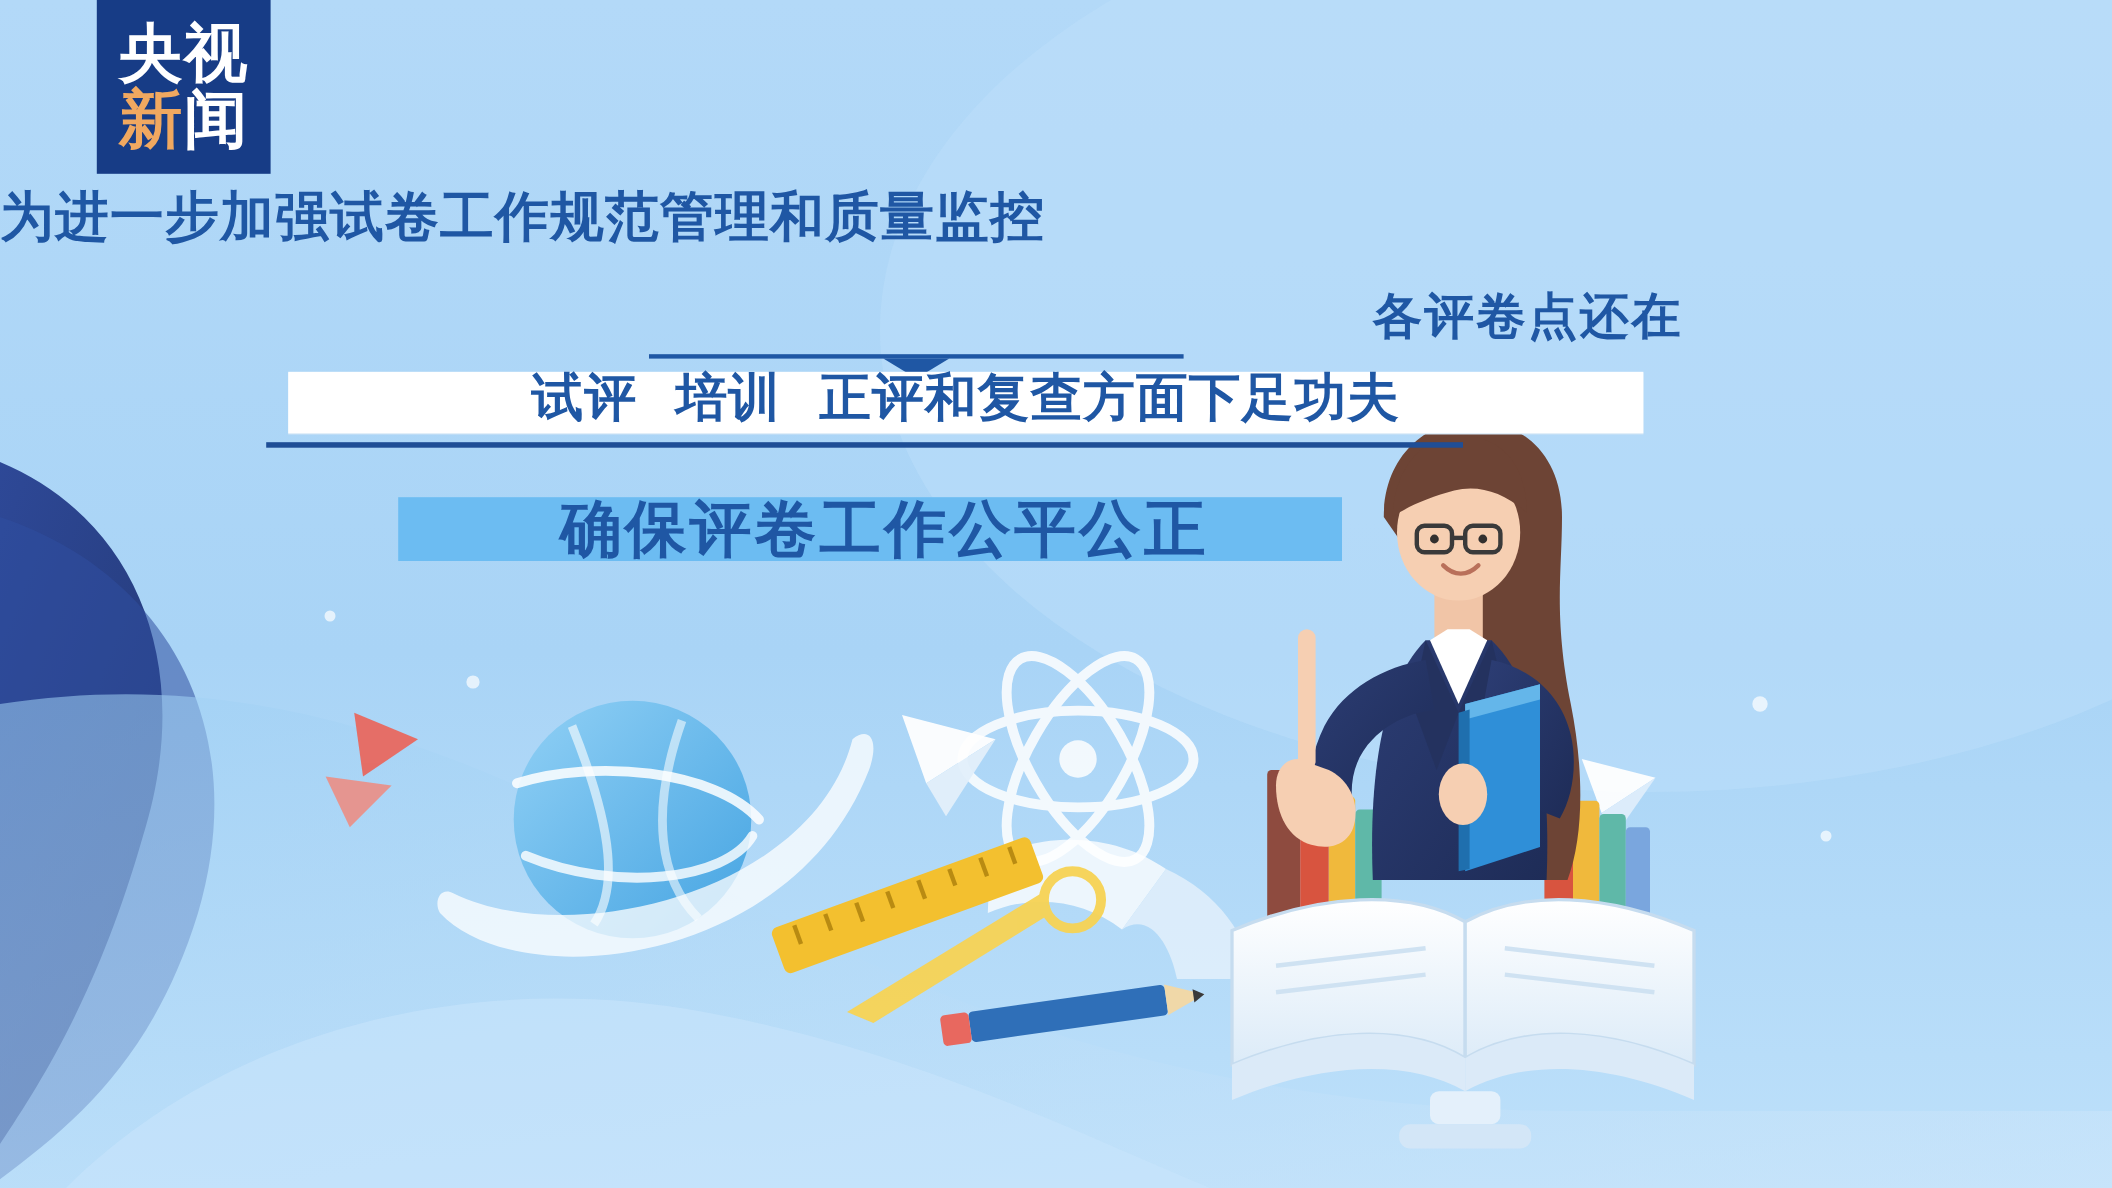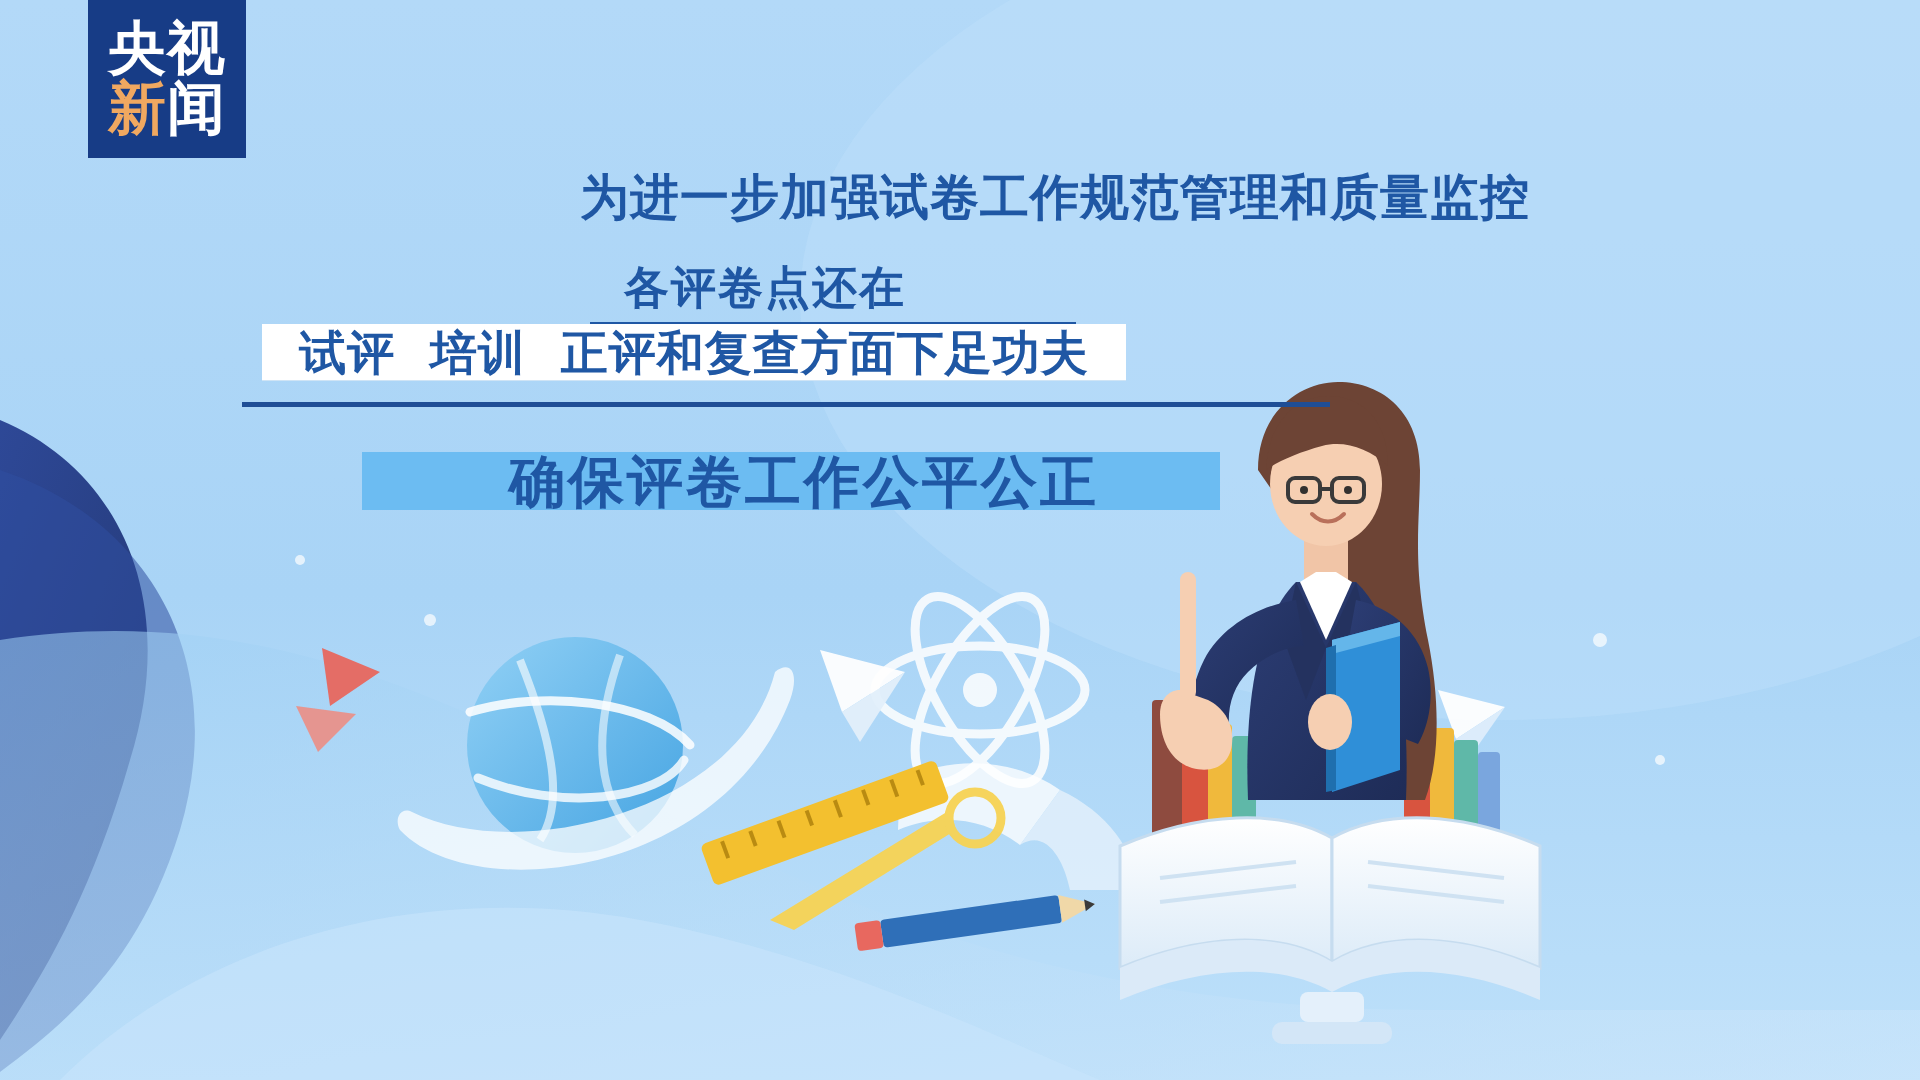--- a/index.html
+++ b/index.html
@@ -28,47 +28,47 @@
     font-family:"DejaVu Sans","Liberation Sans",sans-serif;
   }
   #logo .w { color:#ffffff; }
   #logo .o { color:#f0a860; }
 
   
   #headline { position:absolute; left:0; top:0; width:1920px; }
 
   .hl-line1 {
     position:absolute; left:0; top:170px; width:1530px;
-    text-align:right;
+    text-align:left;
     font-size:49px; font-weight:bold; color:#1f57a4;
     letter-spacing:1px; line-height:1.15;
     font-family:"DejaVu Sans","Liberation Sans",sans-serif;
   }
   .hl-line2 {
     position:absolute; left:0; top:262px; width:1530px;
-    text-align:center;
+    text-align:right;
     font-size:45px; font-weight:bold; color:#1f57a4;
     letter-spacing:2px; line-height:1.15;
     font-family:"DejaVu Sans","Liberation Sans",sans-serif;
   }
 
   
   #divider-wrap { position:absolute; left:590px; top:322px; width:486px; height:26px; }
   #divider-rule { position:absolute; left:0; top:0; width:486px; height:4px; background:#1f57a4; }
   #divider-chev {
     position:absolute; left:213px; top:4px; width:0; height:0;
     border-left:30px solid transparent; border-right:30px solid transparent;
     border-top:18px solid #1f57a4;
   }
 
   
   #banner-white {
-    position:absolute; left:262px; top:324px; width:864px; height:56px;
+    position:absolute; left:262px; top:338px; width:1232px; height:56px;
     background:#ffffff; box-shadow:0 1px 0 #cfe4f5;
-    display:flex; align-items:center; justify-content:center;
+    display:flex; align-items:flex-start; justify-content:center;
   }
   #banner-white .txt {
     font-size:47px; font-weight:bold; color:#1f57a4; letter-spacing:1px;
     white-space:pre; line-height:1;
     font-family:"DejaVu Sans","Liberation Sans",sans-serif;
   }
   #banner-rule {
     position:absolute; left:242px; top:402px; width:1088px; height:5px; background:#1f4e96;
   }
 

